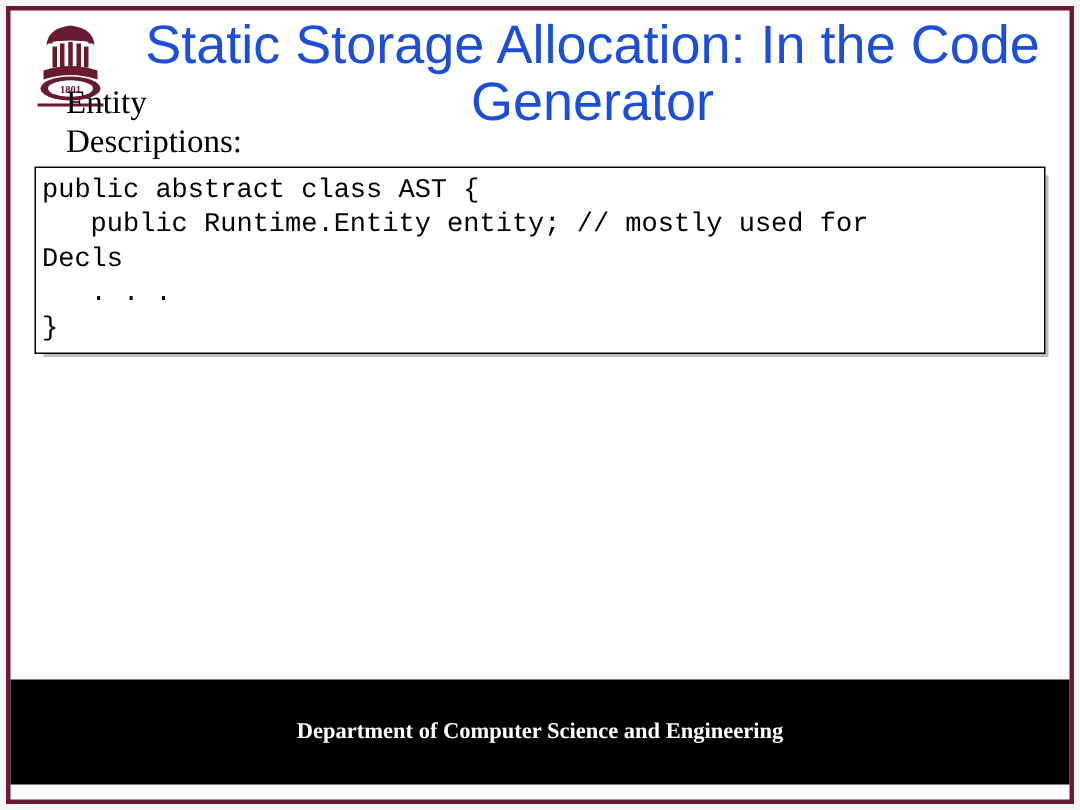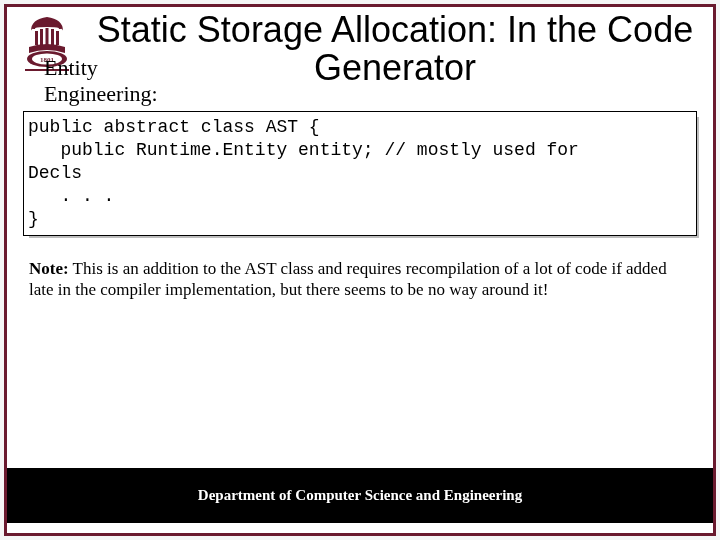--- a/index.html
+++ b/index.html
@@ -27,21 +27,21 @@
   .logo {
     width: 68px;
     height: 66px;
     margin: 6px 6px 0 6px;
     flex: 0 0 auto;
   }
   .title {
     flex: 1;
     font-size: 36px;
     line-height: 1.05;
-    color: #000000;
+    color: #1d4ed8;
     text-align: center;
     padding: 4px 10px 0 0;
     font-family: Arial, Helvetica, sans-serif;
     font-weight: 400;
   }
   .subhead {
     font-size: 22px;
     padding: 0 20px 2px 20px;
     margin-top: -32px;
     margin-left: 17px;
@@ -103,21 +103,21 @@
     flex: 1;
     background: #000;
     color: #fff;
     display: flex;
     align-items: center;
     justify-content: center;
     font-size: 15px;
     font-weight: bold;
     padding: 0 10px;
     text-align: center;
-    height: 55px;
+    height: 70px;
     margin-top: 4px;
   }
 </style>
 </head>
 <body>
 
 <div class="slide-frame">
 
   <div class="header-row">
     <svg class="logo" viewBox="0 0 68 66">
@@ -134,33 +134,30 @@
       </g>
       <ellipse cx="34" cy="46" rx="15" ry="5.5" fill="#fff"></ellipse>
       <text x="34" y="49" text-anchor="middle" font-size="7" font-family="serif" fill="#6a1a2e" font-weight="bold">1801</text>
       <rect x="12" y="56" width="44" height="2" fill="#6a1a2e"></rect>
     </svg>
     <div class="title">Static Storage Allocation: In the Code Generator</div>
   </div>
 
   <div class="subhead">
     <span class="line1">Entity</span>
-    <span>Engineering:</span>
+    <span>Descriptions:</span>
   </div>
 
   <div class="code-box-wrap">
     <div class="code-shadow"></div>
     <div class="code-box">public abstract class AST {
    public Runtime.Entity entity; // mostly used for
 Decls
    . . .
 }</div>
   </div>
 
-  <p class="note">
-    <b>Note:</b><span> This is an addition to the AST class and requires recompilation of a lot of code if added late in the compiler implementation, but there seems to be no way around it!</span>
-  </p>
 
   <div class="footer">
     <div class="footer-right">Department of Computer Science and Engineering</div>
   </div>
 
 </div>
 
 </body></html>

